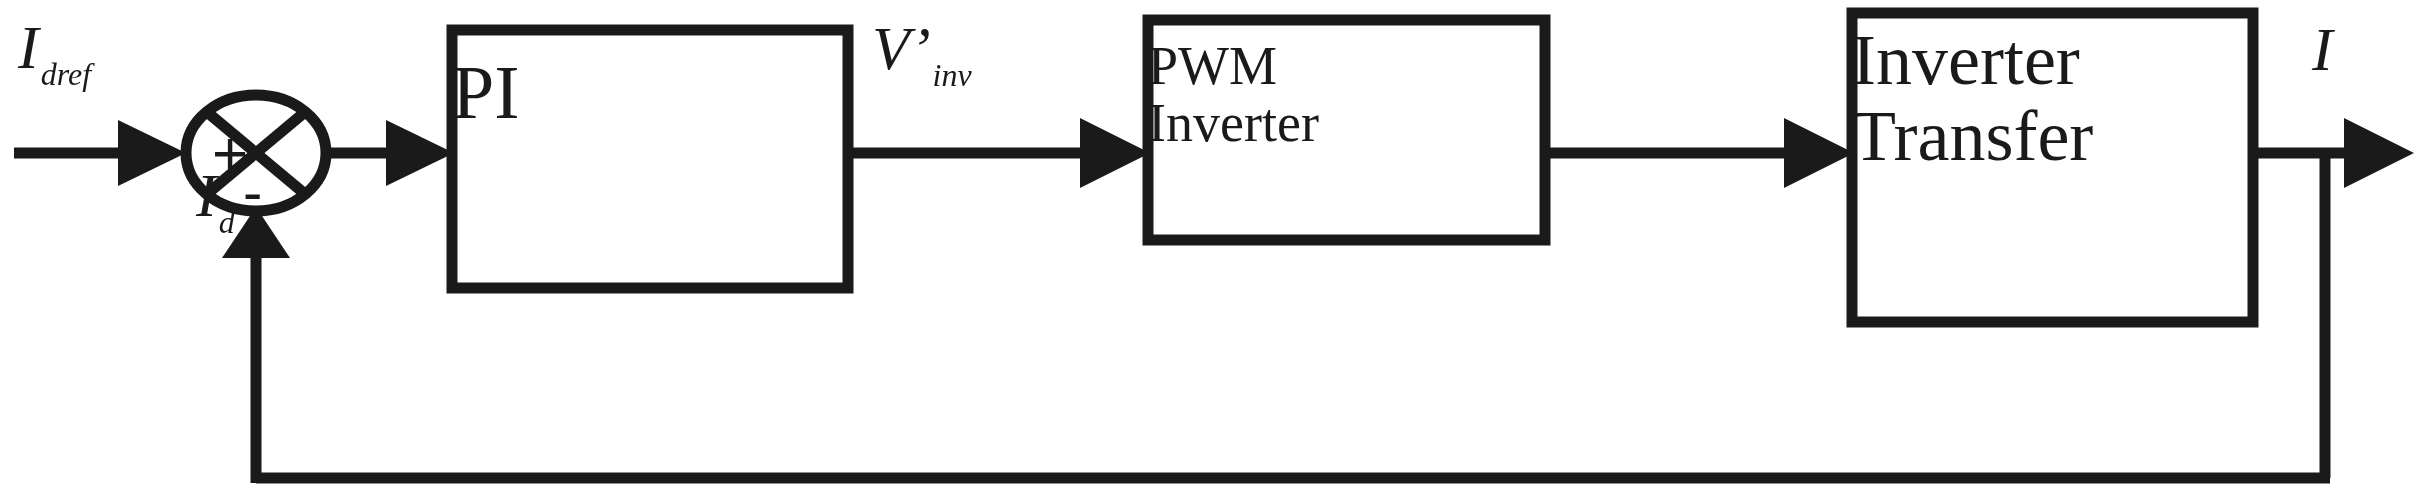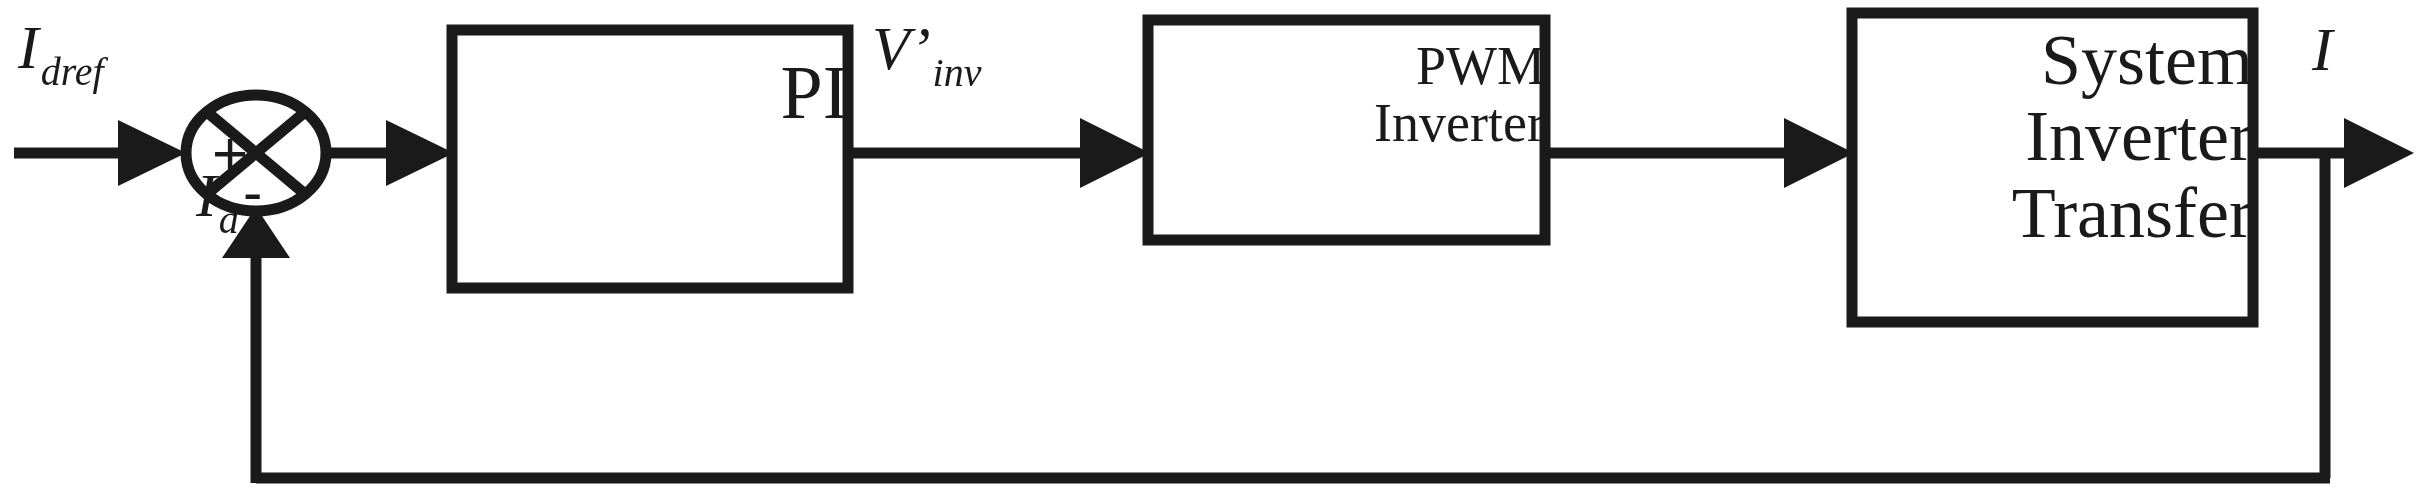--- a/index.html
+++ b/index.html
@@ -19,41 +19,41 @@
   }
   #diagram-svg {
     position: absolute;
     left: 0;
     top: 0;
     width: 2428px;
     height: 499px;
   }
   .blk-label {
     position: absolute;
-    text-align: right;
+    text-align: left;
     color: #1a1a1a;
     font-family: "Liberation Serif", "DejaVu Serif", serif;
     font-weight: 400;
     line-height: 1.06;
     white-space: nowrap;
     pointer-events: none;
   }
   .sig-label {
     position: absolute;
     color: #1a1a1a;
     font-family: "Liberation Serif", "DejaVu Serif", serif;
     font-style: italic;
     white-space: nowrap;
   }
   .sig-label .base {
     font-size: 62px;
     font-style: italic;
   }
   .sig-label .sub {
-    font-size: 40px;
+    font-size: 32px;
     position: relative;
     top: 17px;
     left: 2px;
   }
   .sig-label .prime {
     font-size: 62px;
     font-style: italic;
     letter-spacing: 0;
   }
   .sum-sign {
@@ -124,21 +124,20 @@
   <div class="blk-label" style="left:452px; top:52px; width:396px; font-size:76px;">
     <div>PI</div>
   </div>
 
   <div class="blk-label" style="left:1148px; top:38px; width:397px; font-size:54px;">
     <div>PWM</div>
     <div>Inverter</div>
   </div>
 
   <div class="blk-label" style="left:1852px; top:22px; width:401px; font-size:72px;">
-    <div>System</div>
     <div>Inverter</div>
     <div>Transfer</div>
   </div>
 
   <div class="sum-sign" style="left:212px; top:122px; font-size:62px;">+</div>
   <div class="sum-sign" style="left:243px; top:163px; font-size:58px;">-</div>
 
   <div class="sig-label" style="left:18px; top:12px;">
     <span class="base">I</span><span class="sub">dref</span>
   </div>

